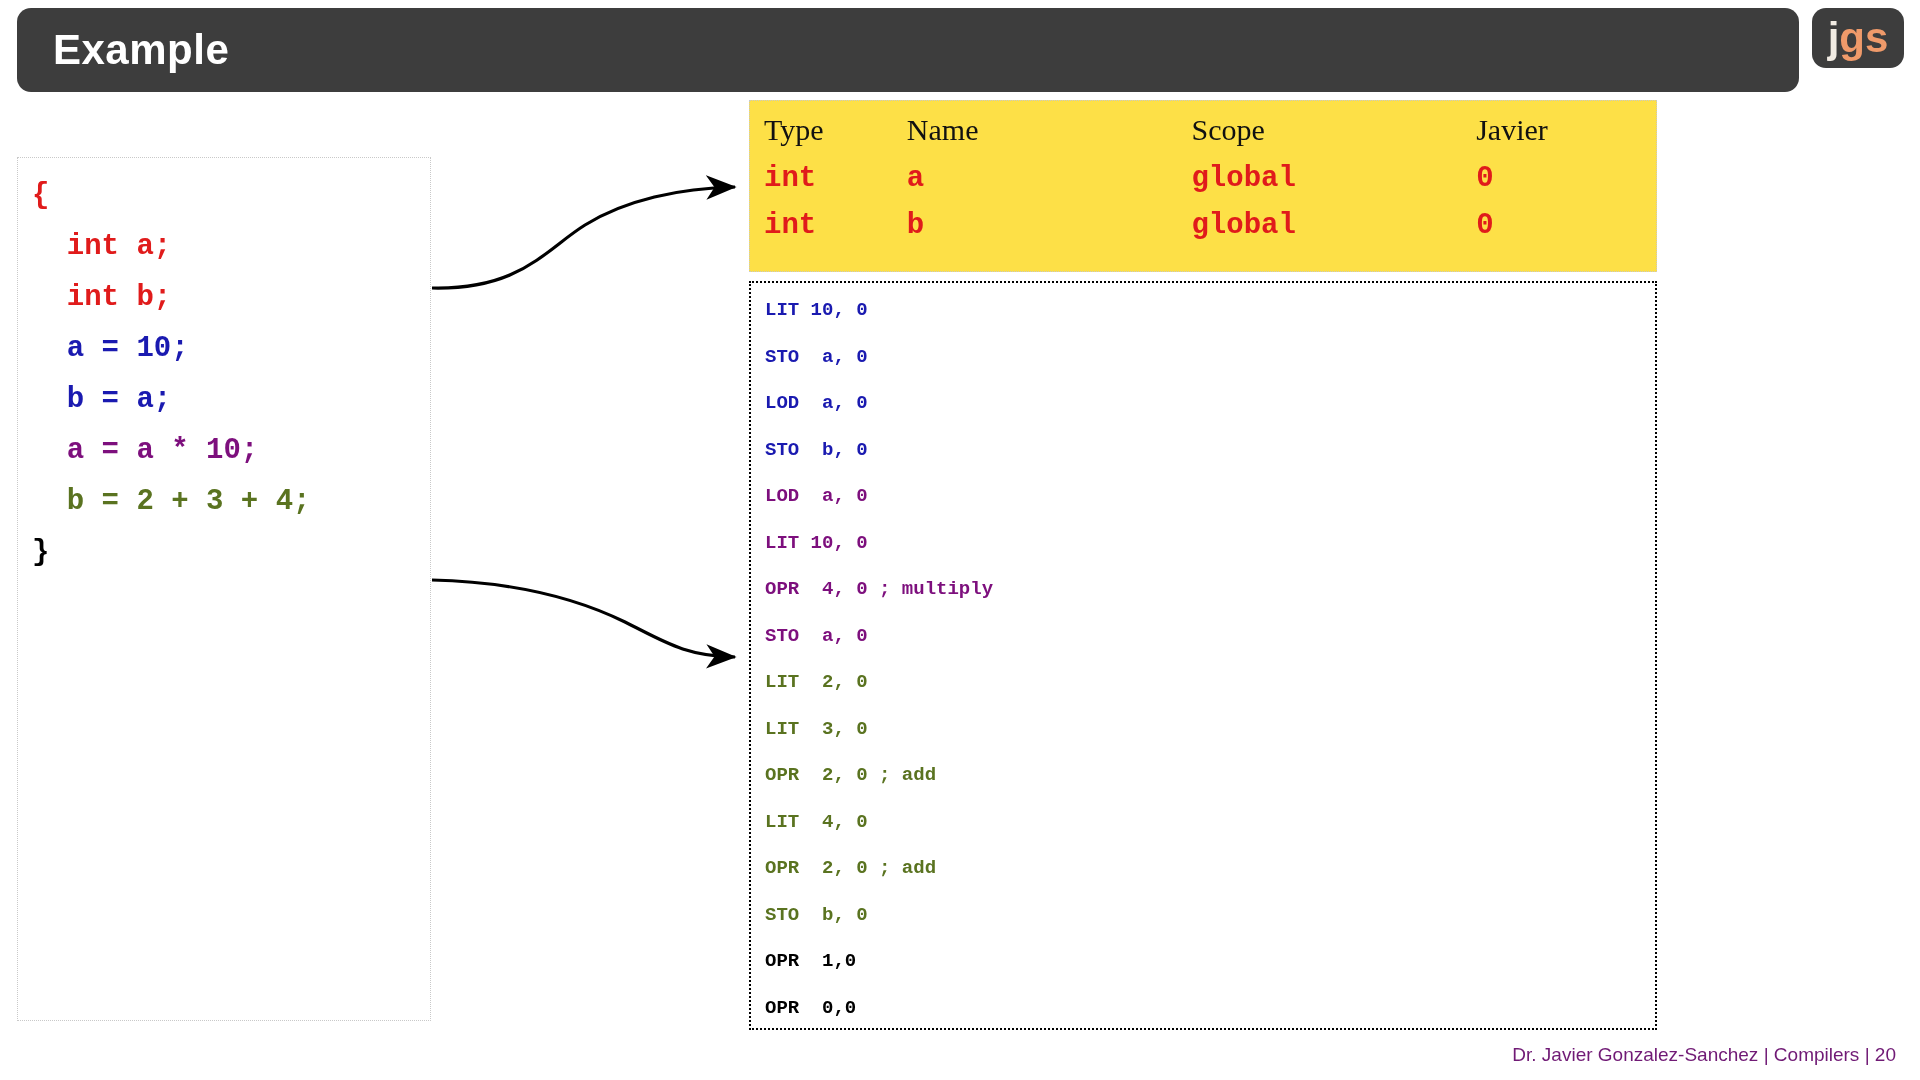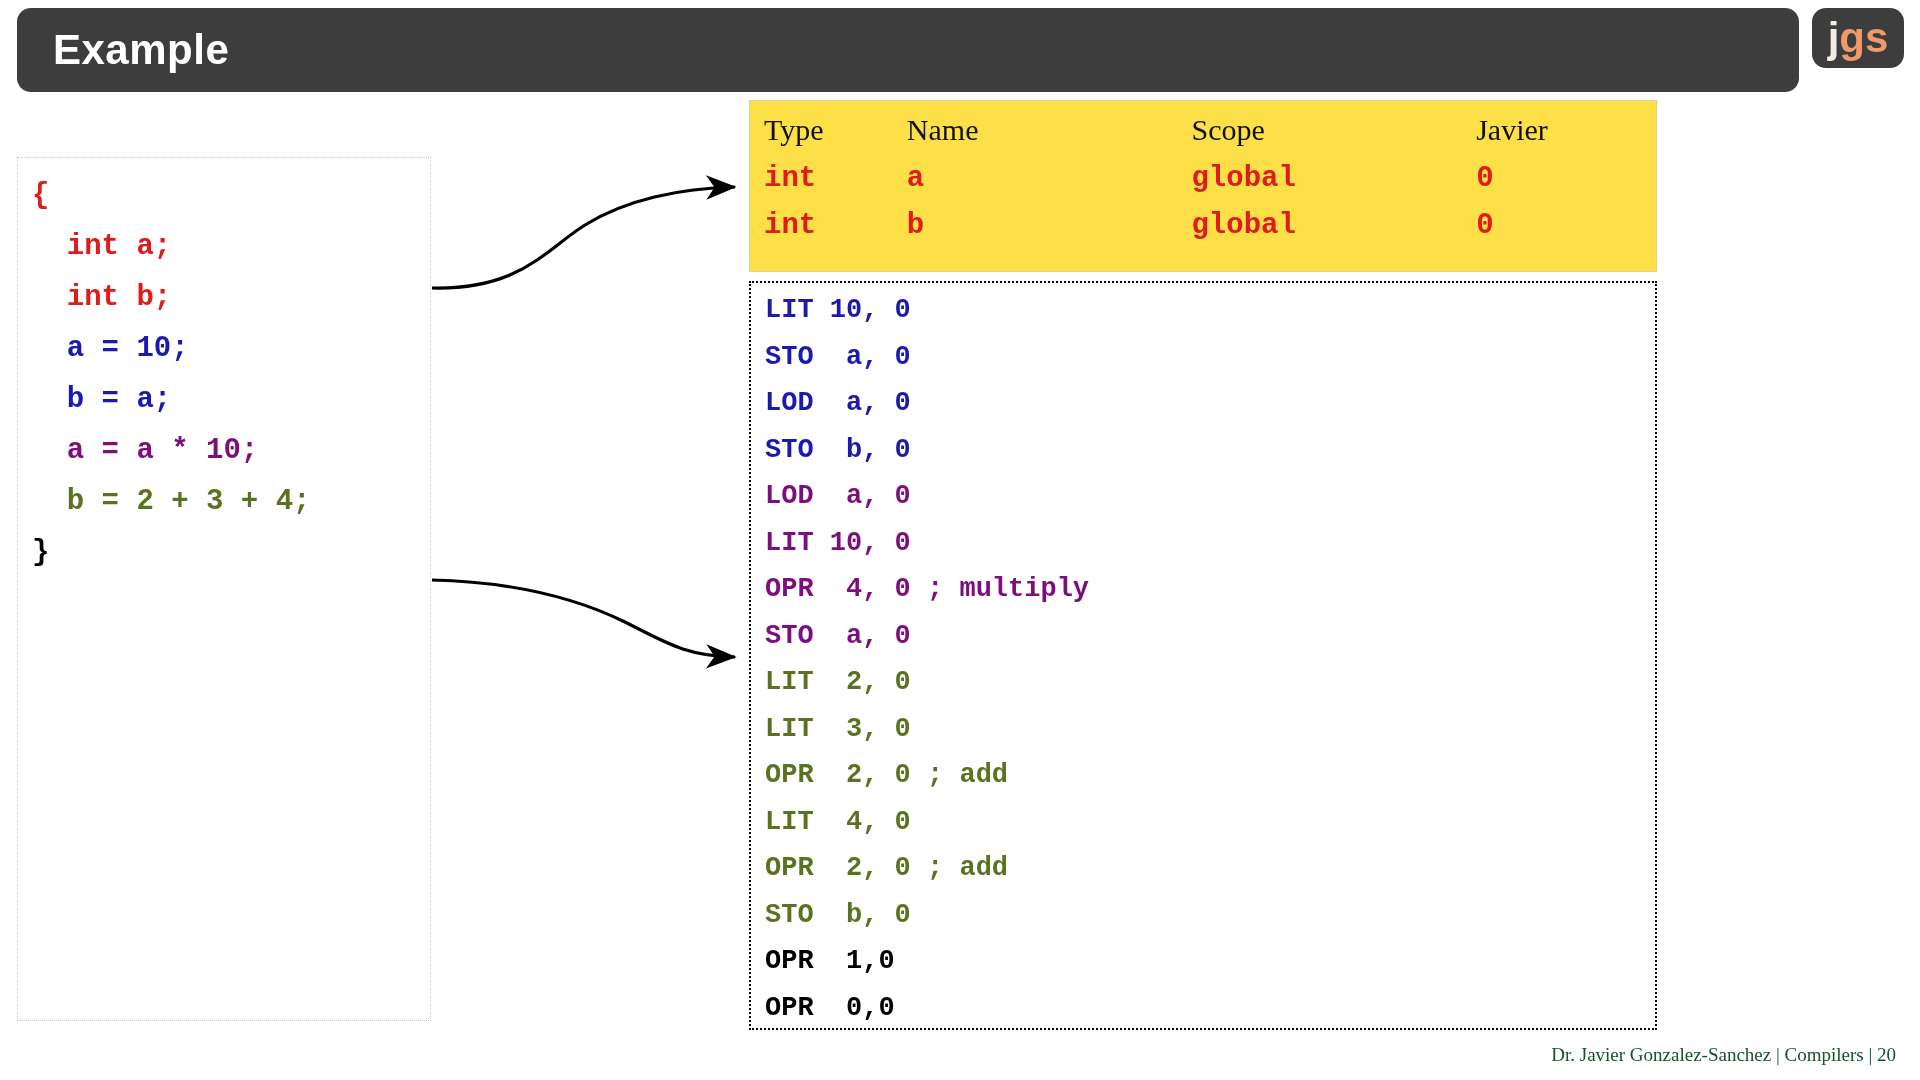--- a/index.html
+++ b/index.html
@@ -128,21 +128,21 @@
     height: 749px;
     background: #ffffff;
     border: 2px dotted #000000;
     box-sizing: border-box;
   }
   #assembly-code {
     position: absolute;
     left: 14px;
     top: 4px;
     font-family: "Liberation Mono", monospace;
-    font-size: 27px;
+    font-size: 19px;
     line-height: 46.5px;
     white-space: pre;
     font-weight: bold;
   }
   #assembly-code .line { white-space: pre; }
 
   
   #arrow-layer {
     position: absolute;
     left: 0;
@@ -150,23 +150,23 @@
     width: 1920px;
     height: 1080px;
     pointer-events: none;
   }
 
   
   #footer-credit {
     position: absolute;
     right: 24px;
     bottom: 14px;
-    color: #14532d;
+    color: #701a75;
     font-size: 19px;
-    font-family: Liberation Serif, serif;
+    font-family: Liberation Sans, sans-serif;
     white-space: nowrap;
   }
 </style>
 </head>
 <body>
 
 <div id="header-bar">
   <div id="slide-title">Example</div>
 </div>
 

